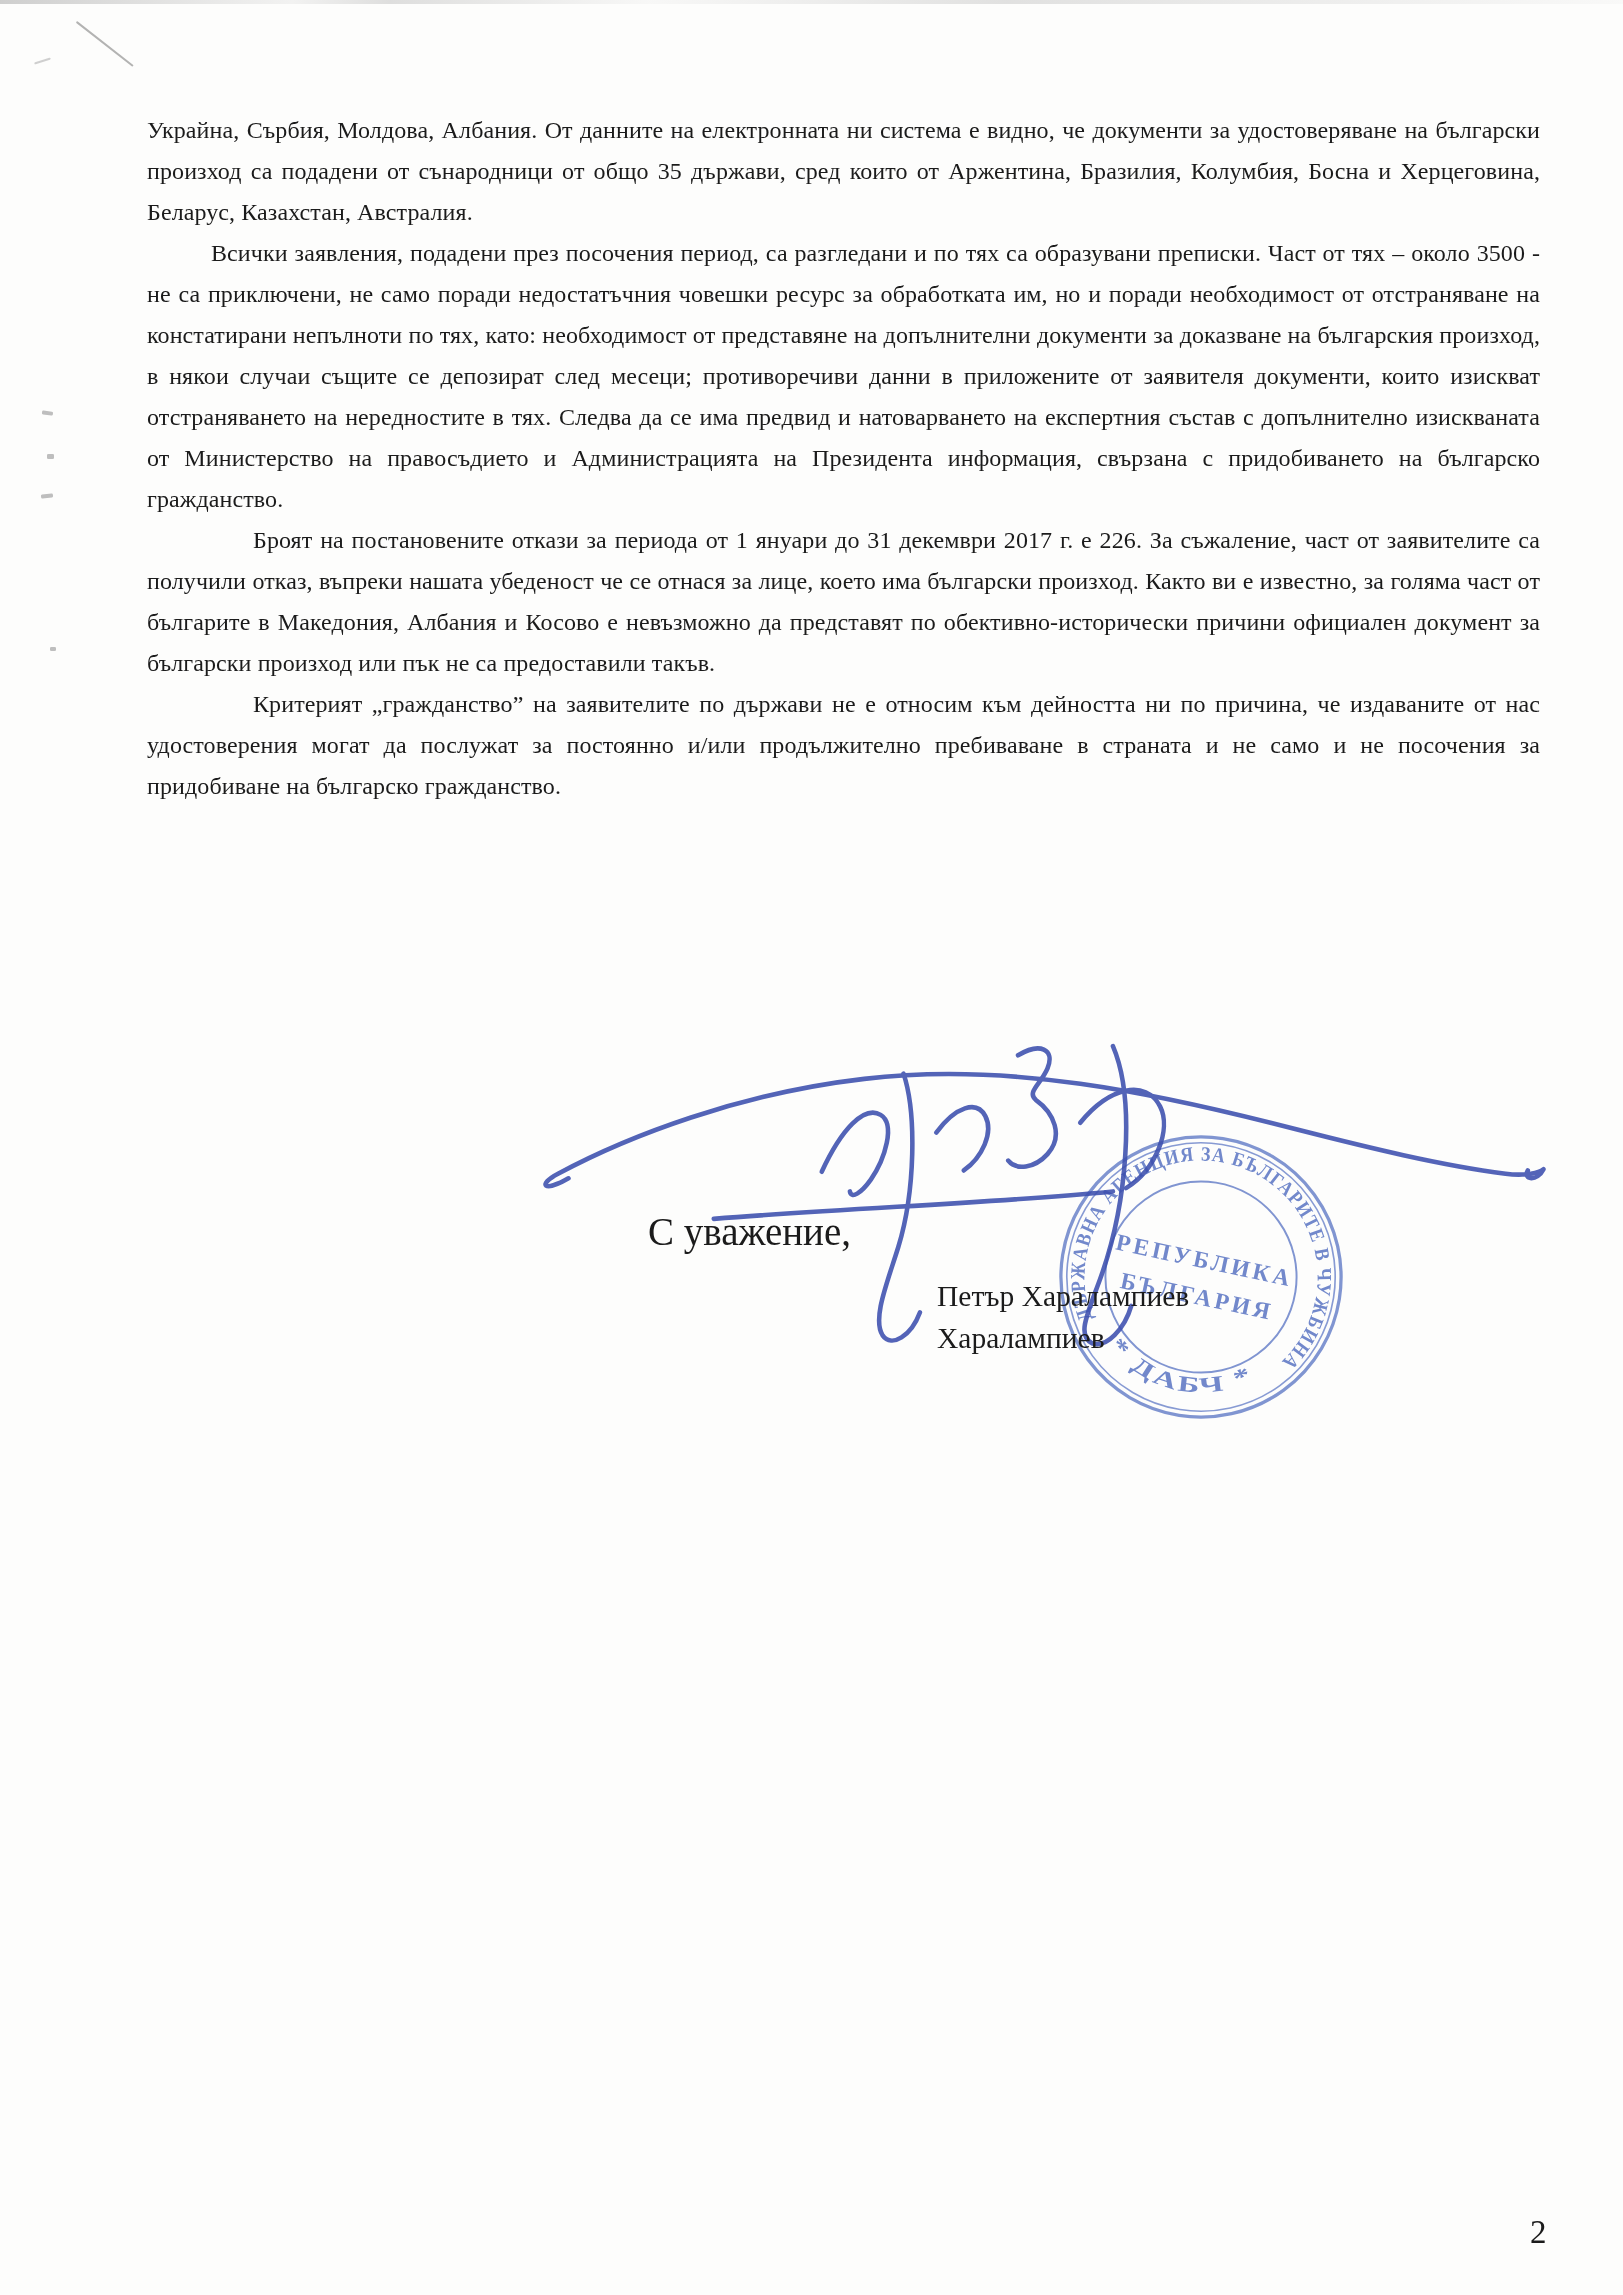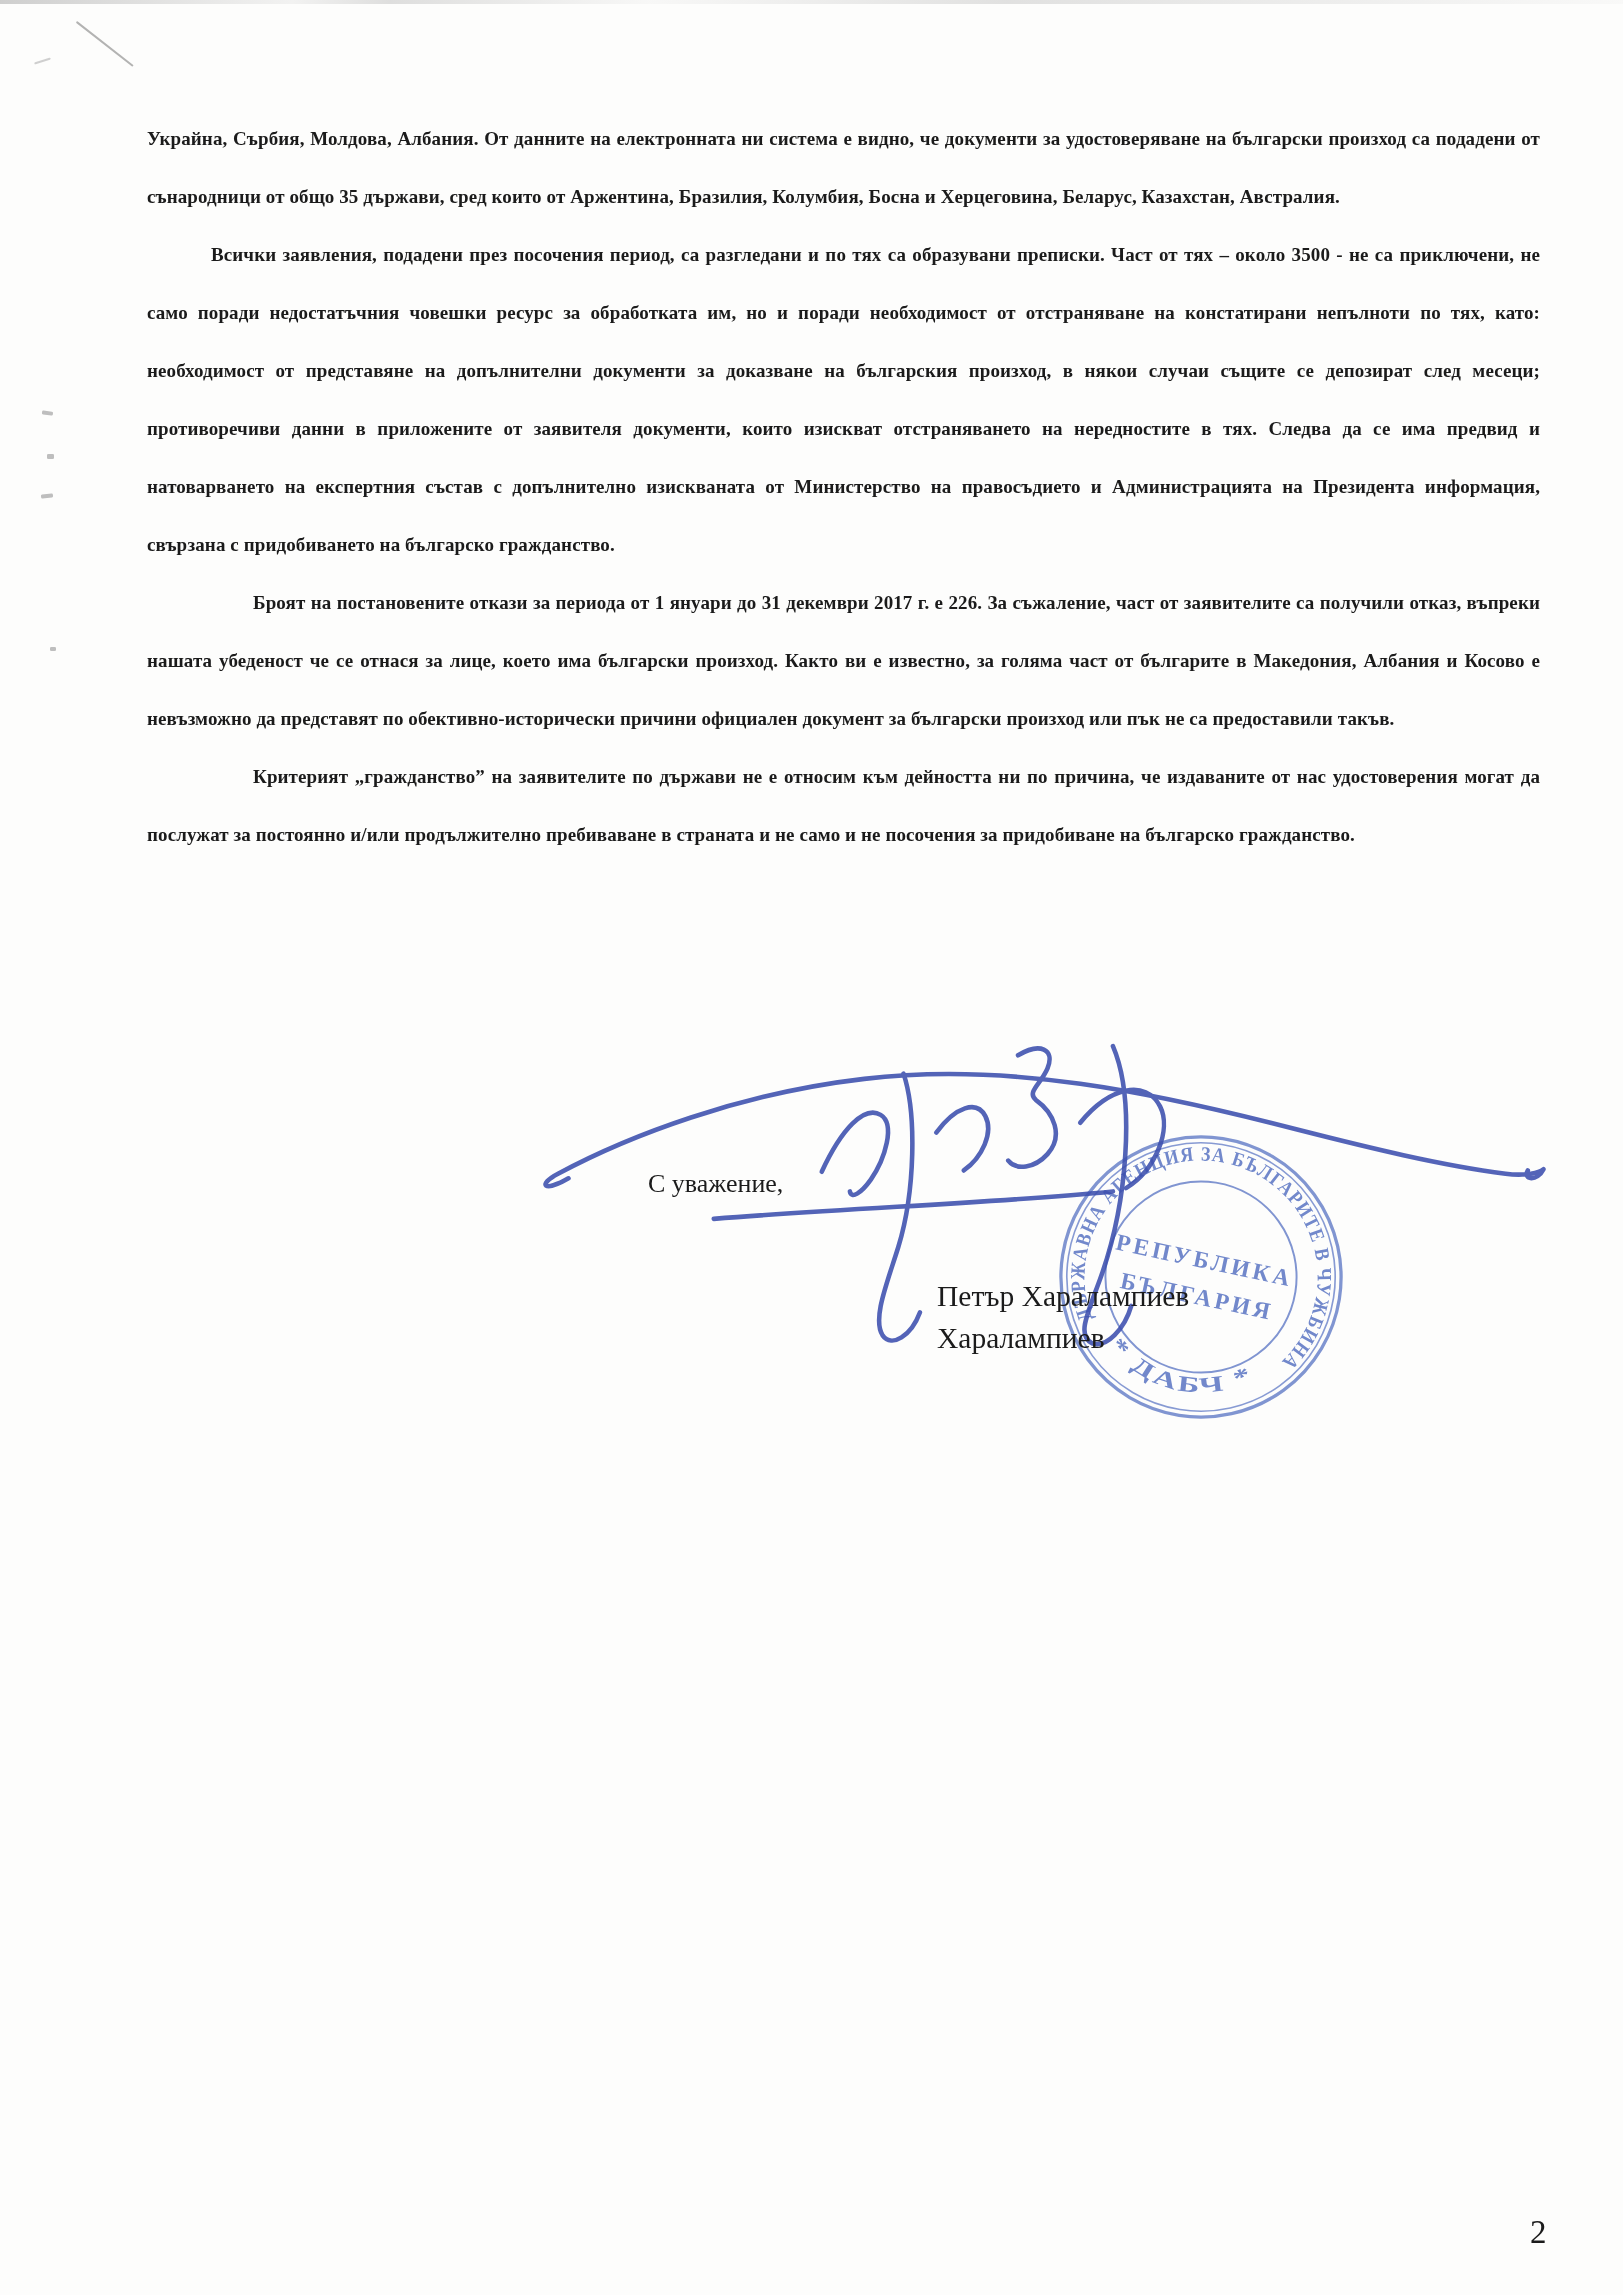--- a/index.html
+++ b/index.html
@@ -35,32 +35,31 @@
   }
   .speck { position: absolute; background: #8a8a8a; opacity: .55; border-radius: 1.3px; }
   .speck.s1 { left: 42px; top: 411px; width: 10.5px; height: 3.9px; transform: rotate(8deg); }
   .speck.s2 { left: 47px; top: 454px; width: 6.5px; height: 5.2px; }
   .speck.s3 { left: 41px; top: 494px; width: 11.8px; height: 3.9px; transform: rotate(-6deg); }
   .speck.s4 { left: 50px; top: 647px; width: 5.9px; height: 3.9px; }
 
   .text-block {
     position: absolute;
     left: 147px; top: 110px; width: 1393px;
-    font-size: 19px; line-height: 58px;
+    font-size: 24px; line-height: 41px;
     text-align: justify;
     letter-spacing: 0.1px;
-    font-weight: bold;
   }
   .text-block p { margin: 0; }
   .indent-sm { text-indent: 64px; }
   .indent-lg { text-indent: 106px; }
 
   .closing {
-    position: absolute; left: 648px; top: 1164px;
-    font-size: 26px; line-height: 39px;
+    position: absolute; left: 648px; top: 1212px;
+    font-size: 39px; line-height: 39px;
   }
   .signer {
     position: absolute; left: 937px; top: 1275px;
     font-size: 29.5px; line-height: 42px; font-weight: normal;
     z-index: 5;
   }
   .page-number {
     position: absolute; left: 1530px; top: 2214px;
     font-size: 33px;
   }

